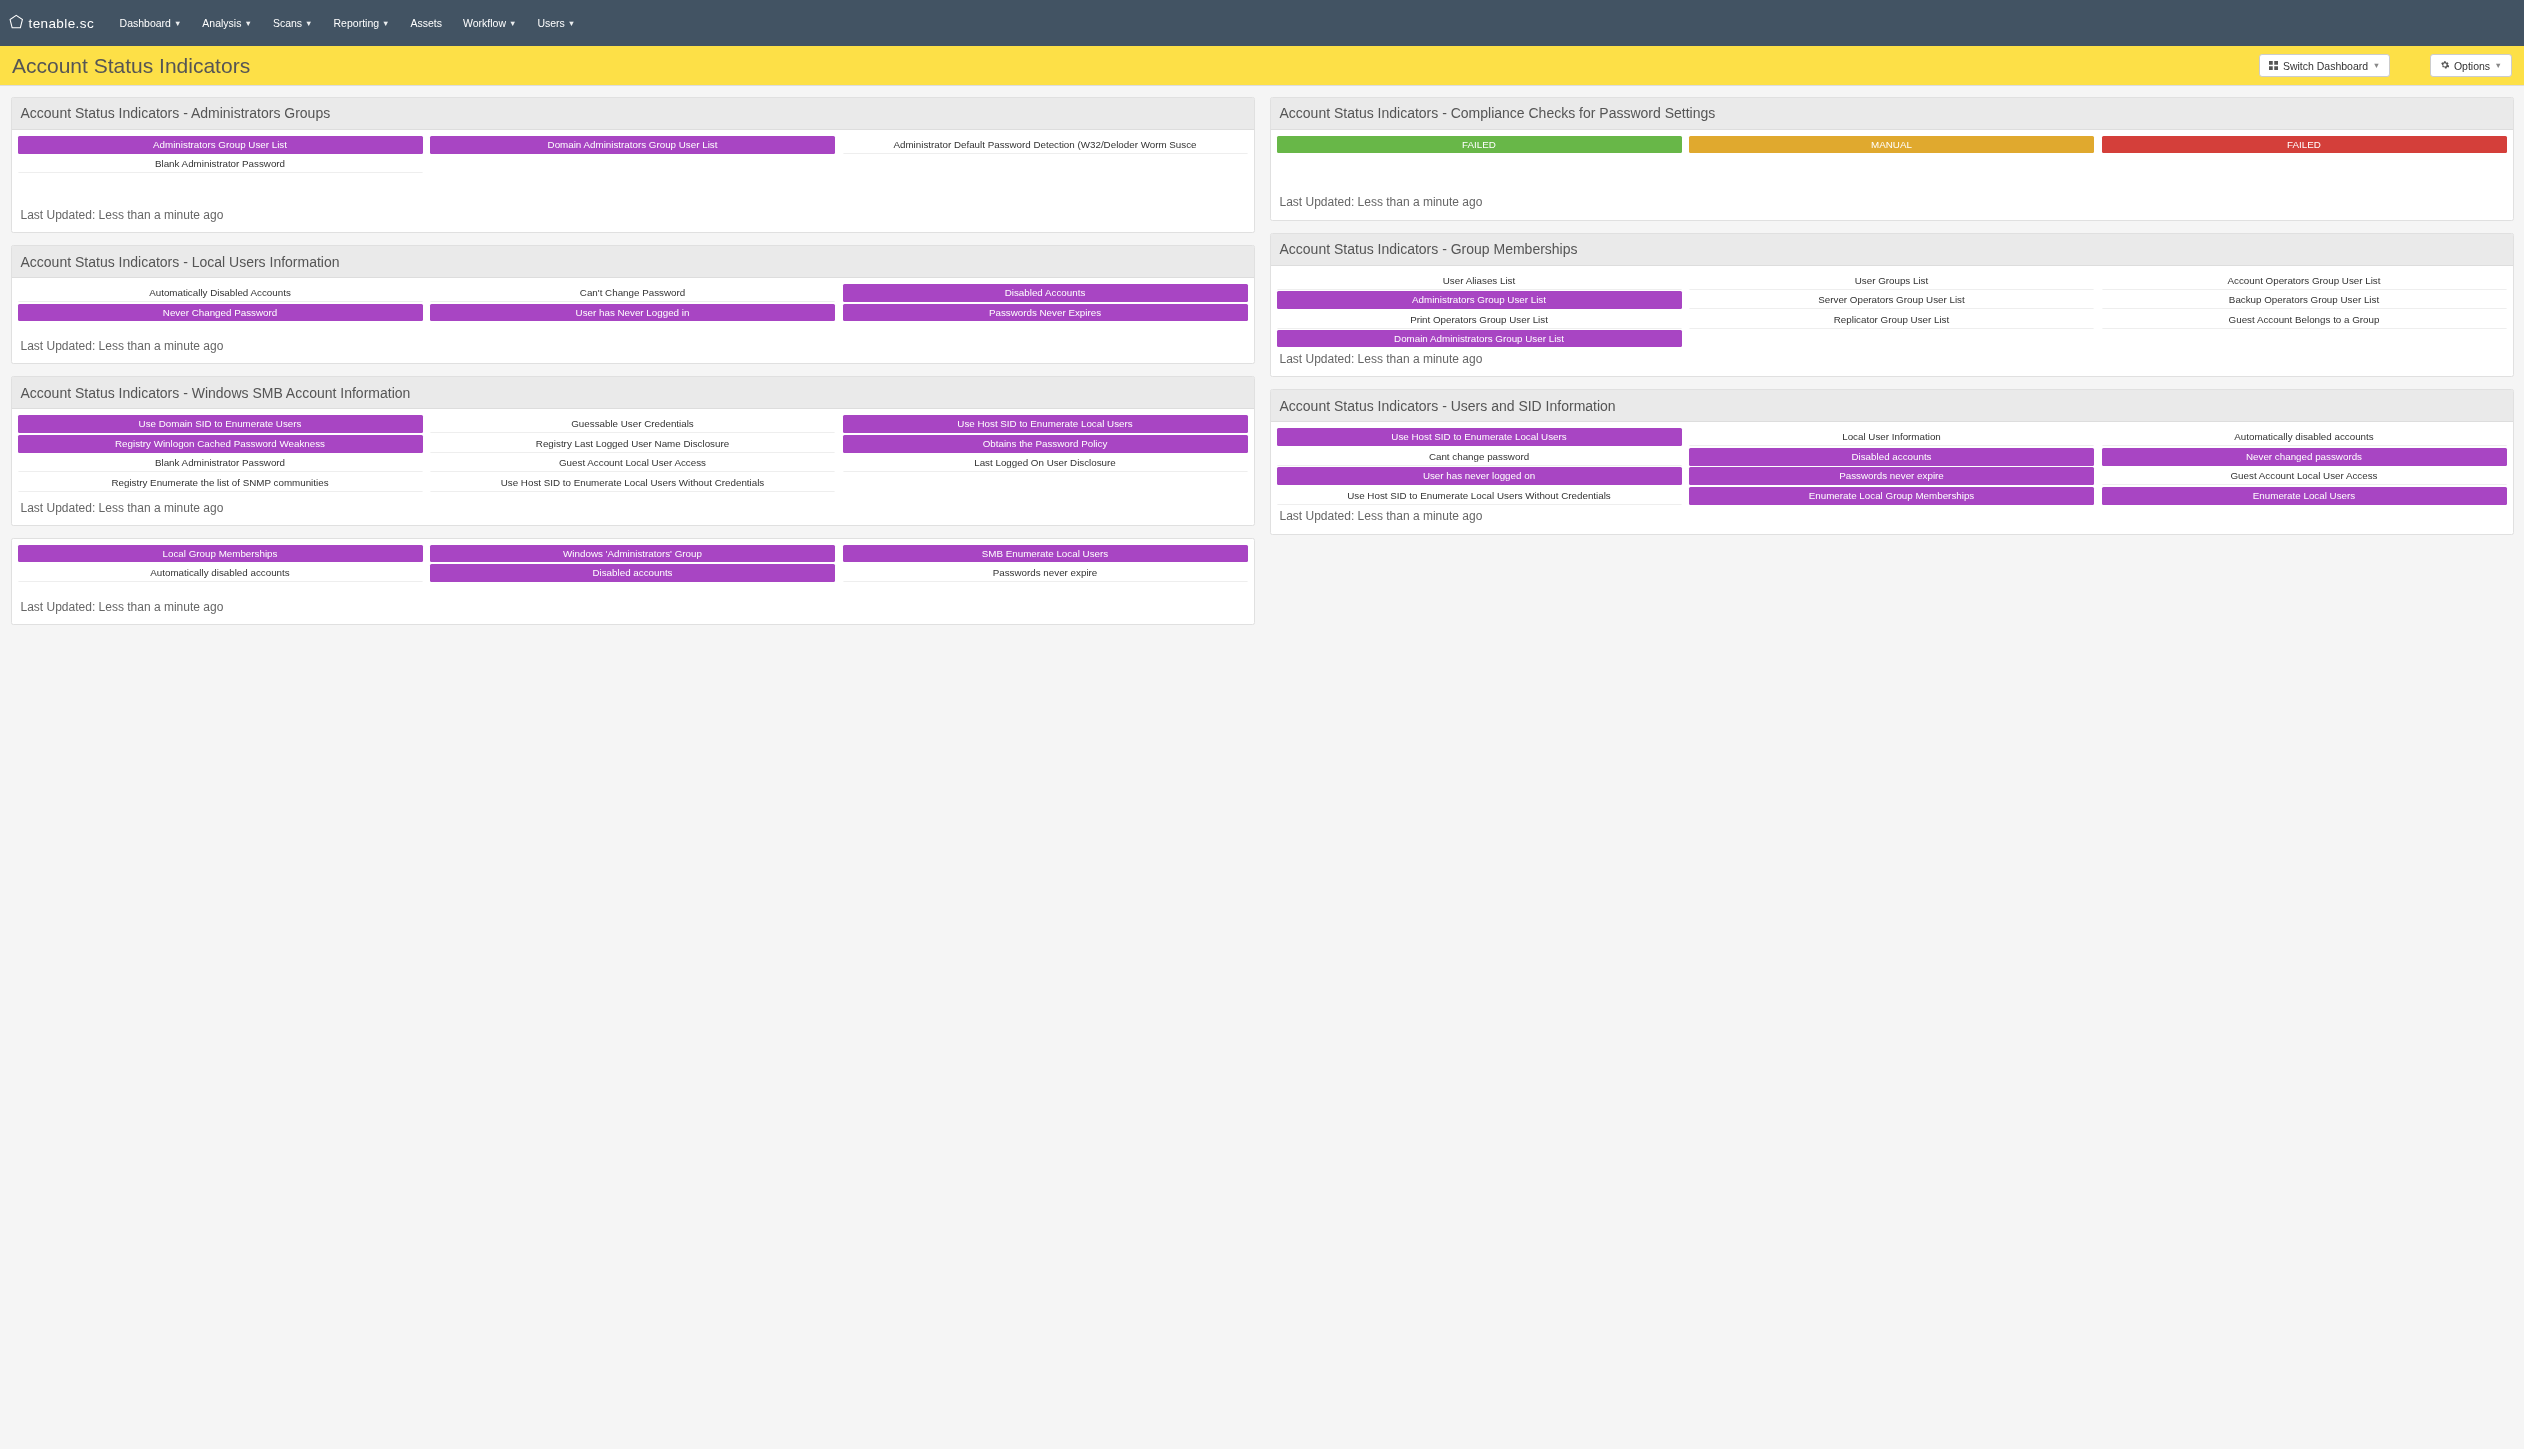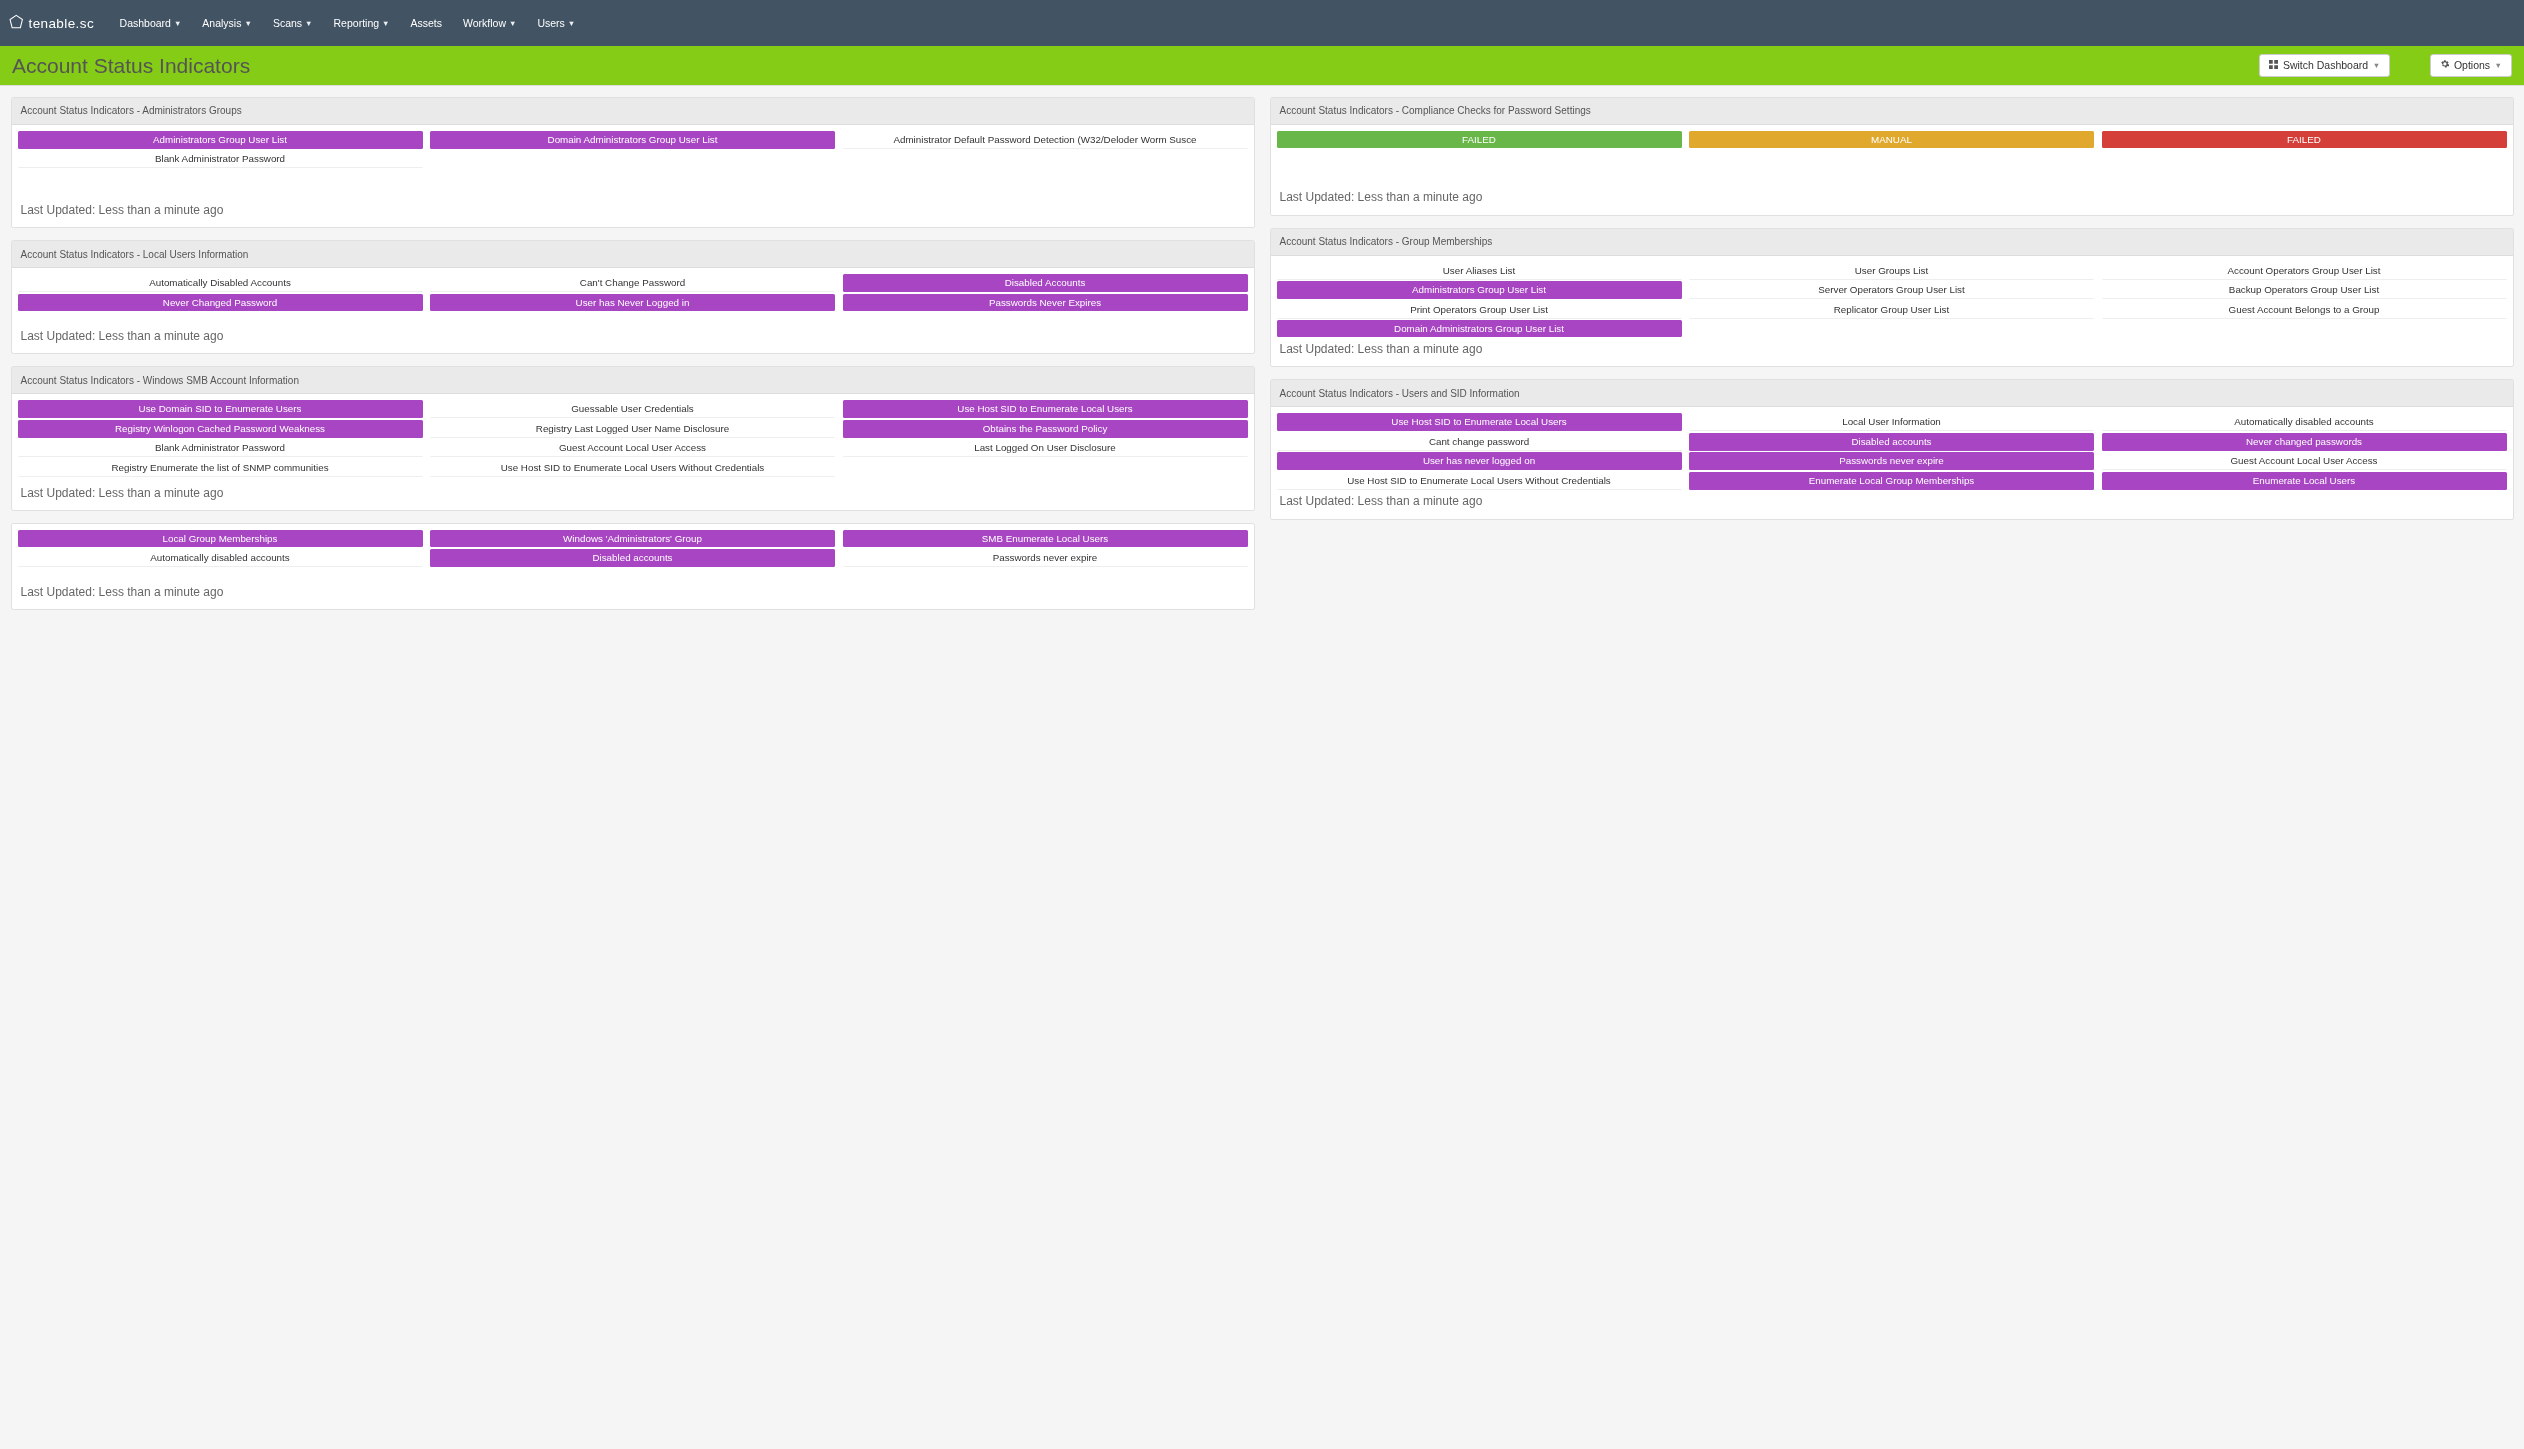--- a/index.html
+++ b/index.html
@@ -6,31 +6,31 @@
   body { font-family: -apple-system, BlinkMacSystemFont, "Segoe UI", Helvetica, Arial, sans-serif; background: #f5f5f5; color: #333; font-size: 10.5px; }
   
   .navbar { background: #425363; height: 46px; display: flex; align-items: center; padding: 0 7.5px; }
   .logo { display: flex; align-items: center; color: #fff; margin-right: 15px; }
   .logo-icon { display: inline-block; margin-right: 4.5px; }
   .logo-text { font-size: 13.5px; font-weight: 300; letter-spacing: 0.4px; }
   .nav-menu { display: flex; list-style: none; }
   .nav-item { color: #fff; padding: 0 10.5px; font-size: 10.5px; cursor: pointer; display: flex; align-items: center; height: 29px; }
   .nav-item .caret { margin-left: 3px; font-size: 7.5px; opacity: 0.9; }
   
-  .page-header { display: flex; align-items: flex-start; justify-content: space-between; padding: 7.5px 12px; border-bottom: 0.8px solid #ddd; background: #84cc16; }
+  .page-header { display: flex; align-items: center; justify-content: space-between; padding: 7.5px 12px; border-bottom: 0.8px solid #ddd; background: #fde047; }
   .page-title { font-size: 21px; font-weight: 300; color: #555; }
   .header-actions { display: flex; gap: 7.5px; }
   .btn { border: 0.8px solid #ccc; background: #fff; border-radius: 3px; padding: 4.5px 9px; font-size: 10.5px; color: #333; cursor: pointer; display: inline-flex; align-items: center; gap: 4.5px; margin-left: 32px; }
   .btn .caret { font-size: 7.5px; color: #888; }
   
   .content { display: flex; gap: 15px; padding: 10.5px; }
   .col { flex: 1; display: flex; flex-direction: column; gap: 12px; }
   
   .panel { background: #fff; border: 0.8px solid #e0e0e0; border-radius: 2.3px; }
-  .panel-header { background: #eaeaea; border-bottom: 0.8px solid #ddd; padding: 7.5px 9px; font-size: 10px; color: #555; }
+  .panel-header { background: #eaeaea; border-bottom: 0.8px solid #ddd; padding: 7.5px 9px; font-size: 14px; color: #555; }
   .panel-body { padding: 6px; }
   
   .grid2 { display: grid; grid-template-columns: 1fr 1fr 1fr; gap: 0 7.5px; }
   .grid3 { display: grid; grid-template-columns: 1fr 1fr 1fr; gap: 0 7.5px; }
   
   .cell { text-align: center; font-size: 9.8px; padding: 3px 4.5px; border-bottom: 0.8px solid #eee; border-radius: 1.5px; margin-bottom: 1.5px;}
   .cell.plain { background: #fff; color: #333; }
   .cell.purple { background: #a845c3; color: #fff; border-bottom: none; }
   .cell.green { background: #68b748; color: #fff; border-bottom: none; }
   .cell.yellow { background: #e0a92e; color: #fff; border-bottom: none; }

